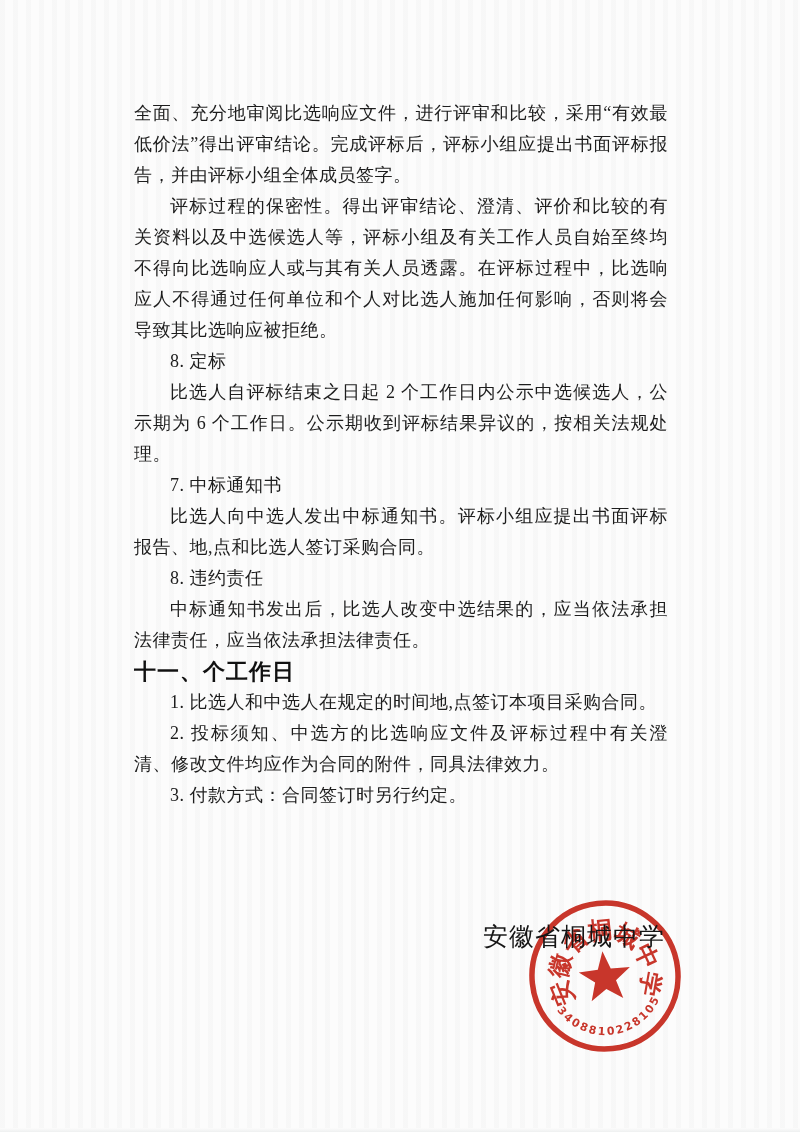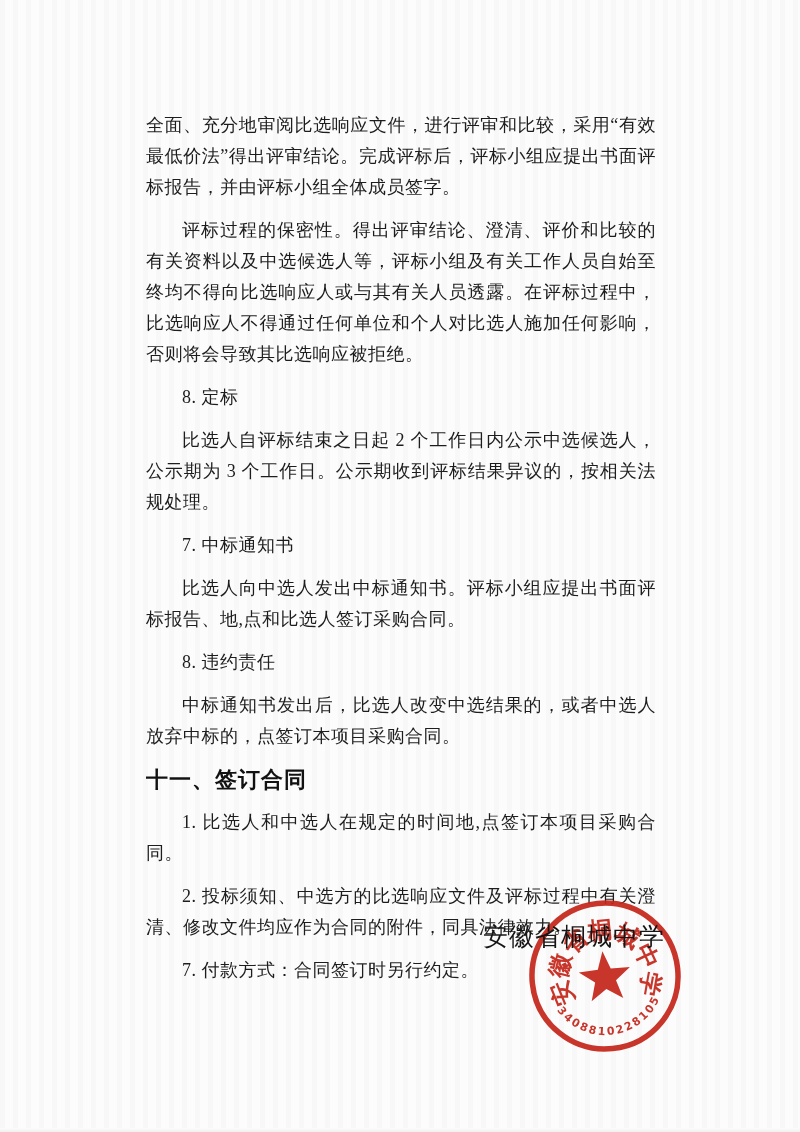--- a/index.html
+++ b/index.html
@@ -18,21 +18,21 @@
   .page-bottom-edge{
     position:absolute;left:0;bottom:0;width:100%;height:4px;
     background:linear-gradient(#fcfcfc,#eef0f0);
   }
   .content{
     position:absolute;left:134px;top:98px;width:534px;
     font-size:18px;line-height:31px;color:#1d1d1d;
     text-align:justify;letter-spacing:0.5px;
     z-index:2;
   }
-  .content p{margin:12px;}
+  .content p{margin:0;}
   .para{text-indent:2em;}
   .para-continue{text-indent:0;}
   .section-heading{
     font-weight:bold;font-size:22px;letter-spacing:1px;
     text-indent:0;line-height:31px;color:#111;
   }
   .signature{
     position:absolute;top:922px;right:135px;
     text-align:right;color:#151515;line-height:30px;
     font-size:25px;letter-spacing:1px;z-index:4;
@@ -56,29 +56,29 @@
 </style>
 </head>
 <body>
 
 <div class="page">
 
   <div class="content">
     <p class="para-continue">全面、充分地审阅比选响应文件，进行评审和比较，采用“有效最低价法”得出评审结论。完成评标后，评标小组应提出书面评标报告，并由评标小组全体成员签字。</p>
     <p class="para">评标过程的保密性。得出评审结论、澄清、评价和比较的有关资料以及中选候选人等，评标小组及有关工作人员自始至终均不得向比选响应人或与其有关人员透露。在评标过程中，比选响应人不得通过任何单位和个人对比选人施加任何影响，否则将会导致其比选响应被拒绝。</p>
     <p class="para">8. 定标</p>
-    <p class="para">比选人自评标结束之日起 2 个工作日内公示中选候选人，公示期为 3 个工作日。公示期收到评标结果异议的，按相关法规处理。</p>
+    <p class="para">比选人自评标结束之日起 2 个工作日内公示中选候选人，公示期为 6 个工作日。公示期收到评标结果异议的，按相关法规处理。</p>
     <p class="para">7. 中标通知书</p>
     <p class="para">比选人向中选人发出中标通知书。评标小组应提出书面评标报告、地,点和比选人签订采购合同。</p>
     <p class="para">8. 违约责任</p>
-    <p class="para">中标通知书发出后，比选人改变中选结果的，或者中选人放弃中标的，点签订本项目采购合同。</p>
-    <p class="section-heading">十一、签订合同</p>
+    <p class="para">中标通知书发出后，比选人改变中选结果的，应当依法承担法律责任，应当依法承担法律责任。</p>
+    <p class="section-heading">十一、个工作日</p>
     <p class="para">1. 比选人和中选人在规定的时间地,点签订本项目采购合同。</p>
     <p class="para">2. 投标须知、中选方的比选响应文件及评标过程中有关澄清、修改文件均应作为合同的附件，同具法律效力。</p>
-    <p class="para">7. 付款方式：合同签订时另行约定。</p>
+    <p class="para">3. 付款方式：合同签订时另行约定。</p>
   </div>
 
   <div class="seal">
     <svg viewBox="0 0 156 156">
       <circle class="seal-ring" cx="78" cy="78" r="73"></circle>
       <polygon class="seal-star" points="78,53 84.5,71.1 103.7,71.7 88.5,83.4 93.9,101.8 78,91 62.1,101.8 67.5,83.4 52.3,71.7 71.5,71.1"></polygon>
       <g>
           <text x="78" y="40" class="seal-ring-char" transform="rotate(-106 78 78)">安</text>
           <text x="78" y="40" class="seal-ring-char" transform="rotate(-70.66666666666666 78 78)">徽</text>
           <text x="78" y="40" class="seal-ring-char" transform="rotate(-35.33333333333333 78 78)">省</text>

